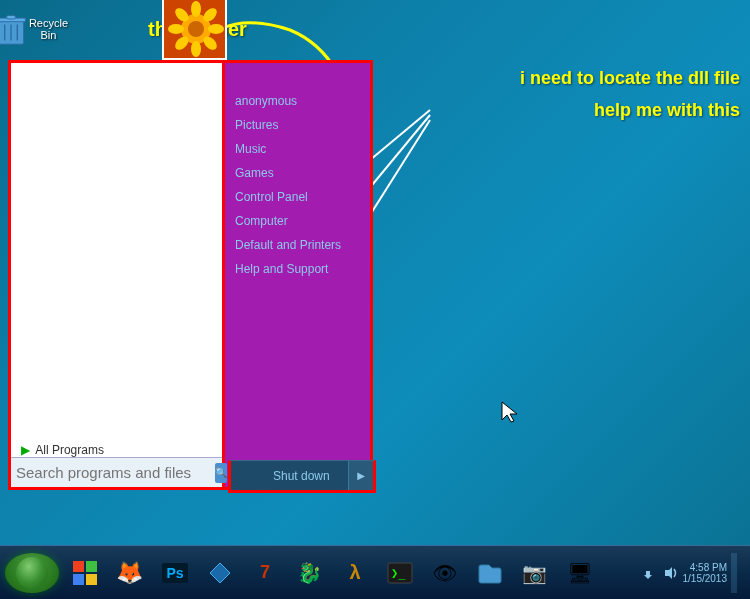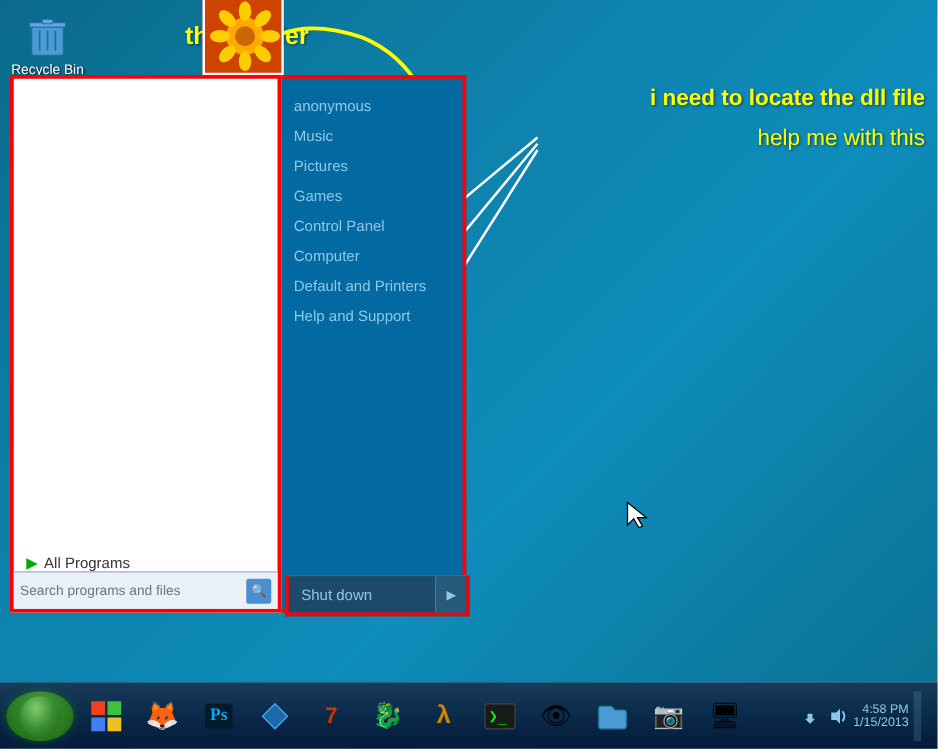--- a/index.html
+++ b/index.html
@@ -20,24 +20,24 @@
       position: relative;
       overflow: hidden;
     }
 
     
     .recycle-bin {
       position: absolute;
       top: 8px;
       left: 8px;
       display: flex;
-      flex-direction: column;
       align-items: center;
       width: 60px;
       cursor: pointer;
+      justify-content: flex-end;
     }
     .recycle-bin-icon {
       width: 40px;
       height: 40px;
       display: flex;
       align-items: center;
       justify-content: center;
     }
     .recycle-bin svg {
       width: 36px;
@@ -79,21 +79,21 @@
       font-weight: bold;
       text-align: right;
       text-shadow: 1px 1px 2px rgba(0,0,0,0.5);
     }
     .annotation-help {
       position: absolute;
       top: 100px;
       right: 10px;
       color: #ffff00;
       font-size: 18px;
-      font-weight: normal;
+      font-weight: bold;
       text-align: right;
       text-shadow: 1px 1px 2px rgba(0,0,0,0.5);
     }
 
     
     .yellow-arrow-svg {
       position: absolute;
       top: 0;
       left: 0;
       width: 100%;
@@ -133,24 +133,24 @@
 
     .start-menu-left {
       width: 220px;
       background: white;
       position: relative;
       border: 3px solid red;
     }
 
     .start-menu-right {
       width: 150px;
-      background: #0369a1;
+      background: #a21caf;
       border: 3px solid red;
       border-left: none;
-      padding-top: 10px;
+      padding-top: 26px;
     }
 
     
     .menu-item {
       color: #8dc8e8;
       font-size: 12px;
       padding: 5px 10px;
       cursor: pointer;
       white-space: nowrap;
     }
@@ -178,21 +178,21 @@
       background: #e8f0f8;
       border-top: 1px solid #aac;
       display: flex;
       align-items: center;
       padding: 0 5px;
     }
     .search-input {
       flex: 1;
       border: none;
       background: transparent;
-      font-size: 11px;
+      font-size: 15px;
       color: #666;
       outline: none;
     }
     .search-icon-btn {
       width: 20px;
       height: 20px;
       background: #4a90d0;
       display: flex;
       align-items: center;
       justify-content: center;
@@ -212,20 +212,21 @@
       border-top: 1px solid #3a6a8a;
       display: flex;
       align-items: center;
     }
     .shutdown-btn {
       flex: 1;
       color: #8dc8e8;
       font-size: 12px;
       padding: 0 10px;
       cursor: pointer;
+      margin-left: 32px;
     }
     .shutdown-arrow {
       width: 25px;
       height: 100%;
       background: #2a5a7a;
       display: flex;
       align-items: center;
       justify-content: center;
       color: #8dc8e8;
       font-size: 10px;
@@ -404,22 +405,22 @@
       <div class="search-bar">
         <input class="search-input" type="text" placeholder="Search programs and files" style="">
         <div class="search-icon-btn">
           <span style="color:white; font-size:10px;">🔍</span>
         </div>
       </div>
     </div>
 
     <div class="start-menu-right">
       <div class="menu-item">anonymous</div>
+      <div class="menu-item">Pictures</div>
       <div class="menu-item">Music</div>
-      <div class="menu-item">Pictures</div>
       <div class="menu-item">Games</div>
       <div class="menu-item">Control Panel</div>
       <div class="menu-item">Computer</div>
       <div class="menu-item">Default and Printers</div>
       <div class="menu-item">Help and Support</div>
 
       <div class="shutdown-area">
         <div class="shutdown-btn">Shut down</div>
         <div class="shutdown-arrow">▶</div>
       </div>
@@ -447,21 +448,21 @@
         <rect x="2" y="15" width="11" height="11" fill="#4080f0"></rect>
         <rect x="15" y="15" width="11" height="11" fill="#f0c020"></rect>
       </svg>
     </div>
 
     <div class="taskbar-icon">
       <span style="font-size:22px;">🦊</span>
     </div>
 
     <div class="taskbar-icon">
-      <span style="font-size:14px; font-weight:bold; color:#00aaff; background:#001a2a; padding:2px 4px; border-radius:2px;font-family:Liberation Serif, serif;">Ps</span>
+      <span style="font-size:14px; font-weight:bold; color:#00aaff; background:#001a2a; padding:2px 4px; border-radius:2px;">Ps</span>
     </div>
 
     <div class="taskbar-icon">
       <svg width="24" height="24" viewBox="0 0 24 24">
         <polygon points="12,2 22,12 12,22 2,12" fill="#1a6aaa" stroke="#4aaaee" stroke-width="1"></polygon>
       </svg>
     </div>
 
     <div class="taskbar-icon">
       <span style="font-size:18px; font-weight:bold; color:#cc3300;">7</span>

